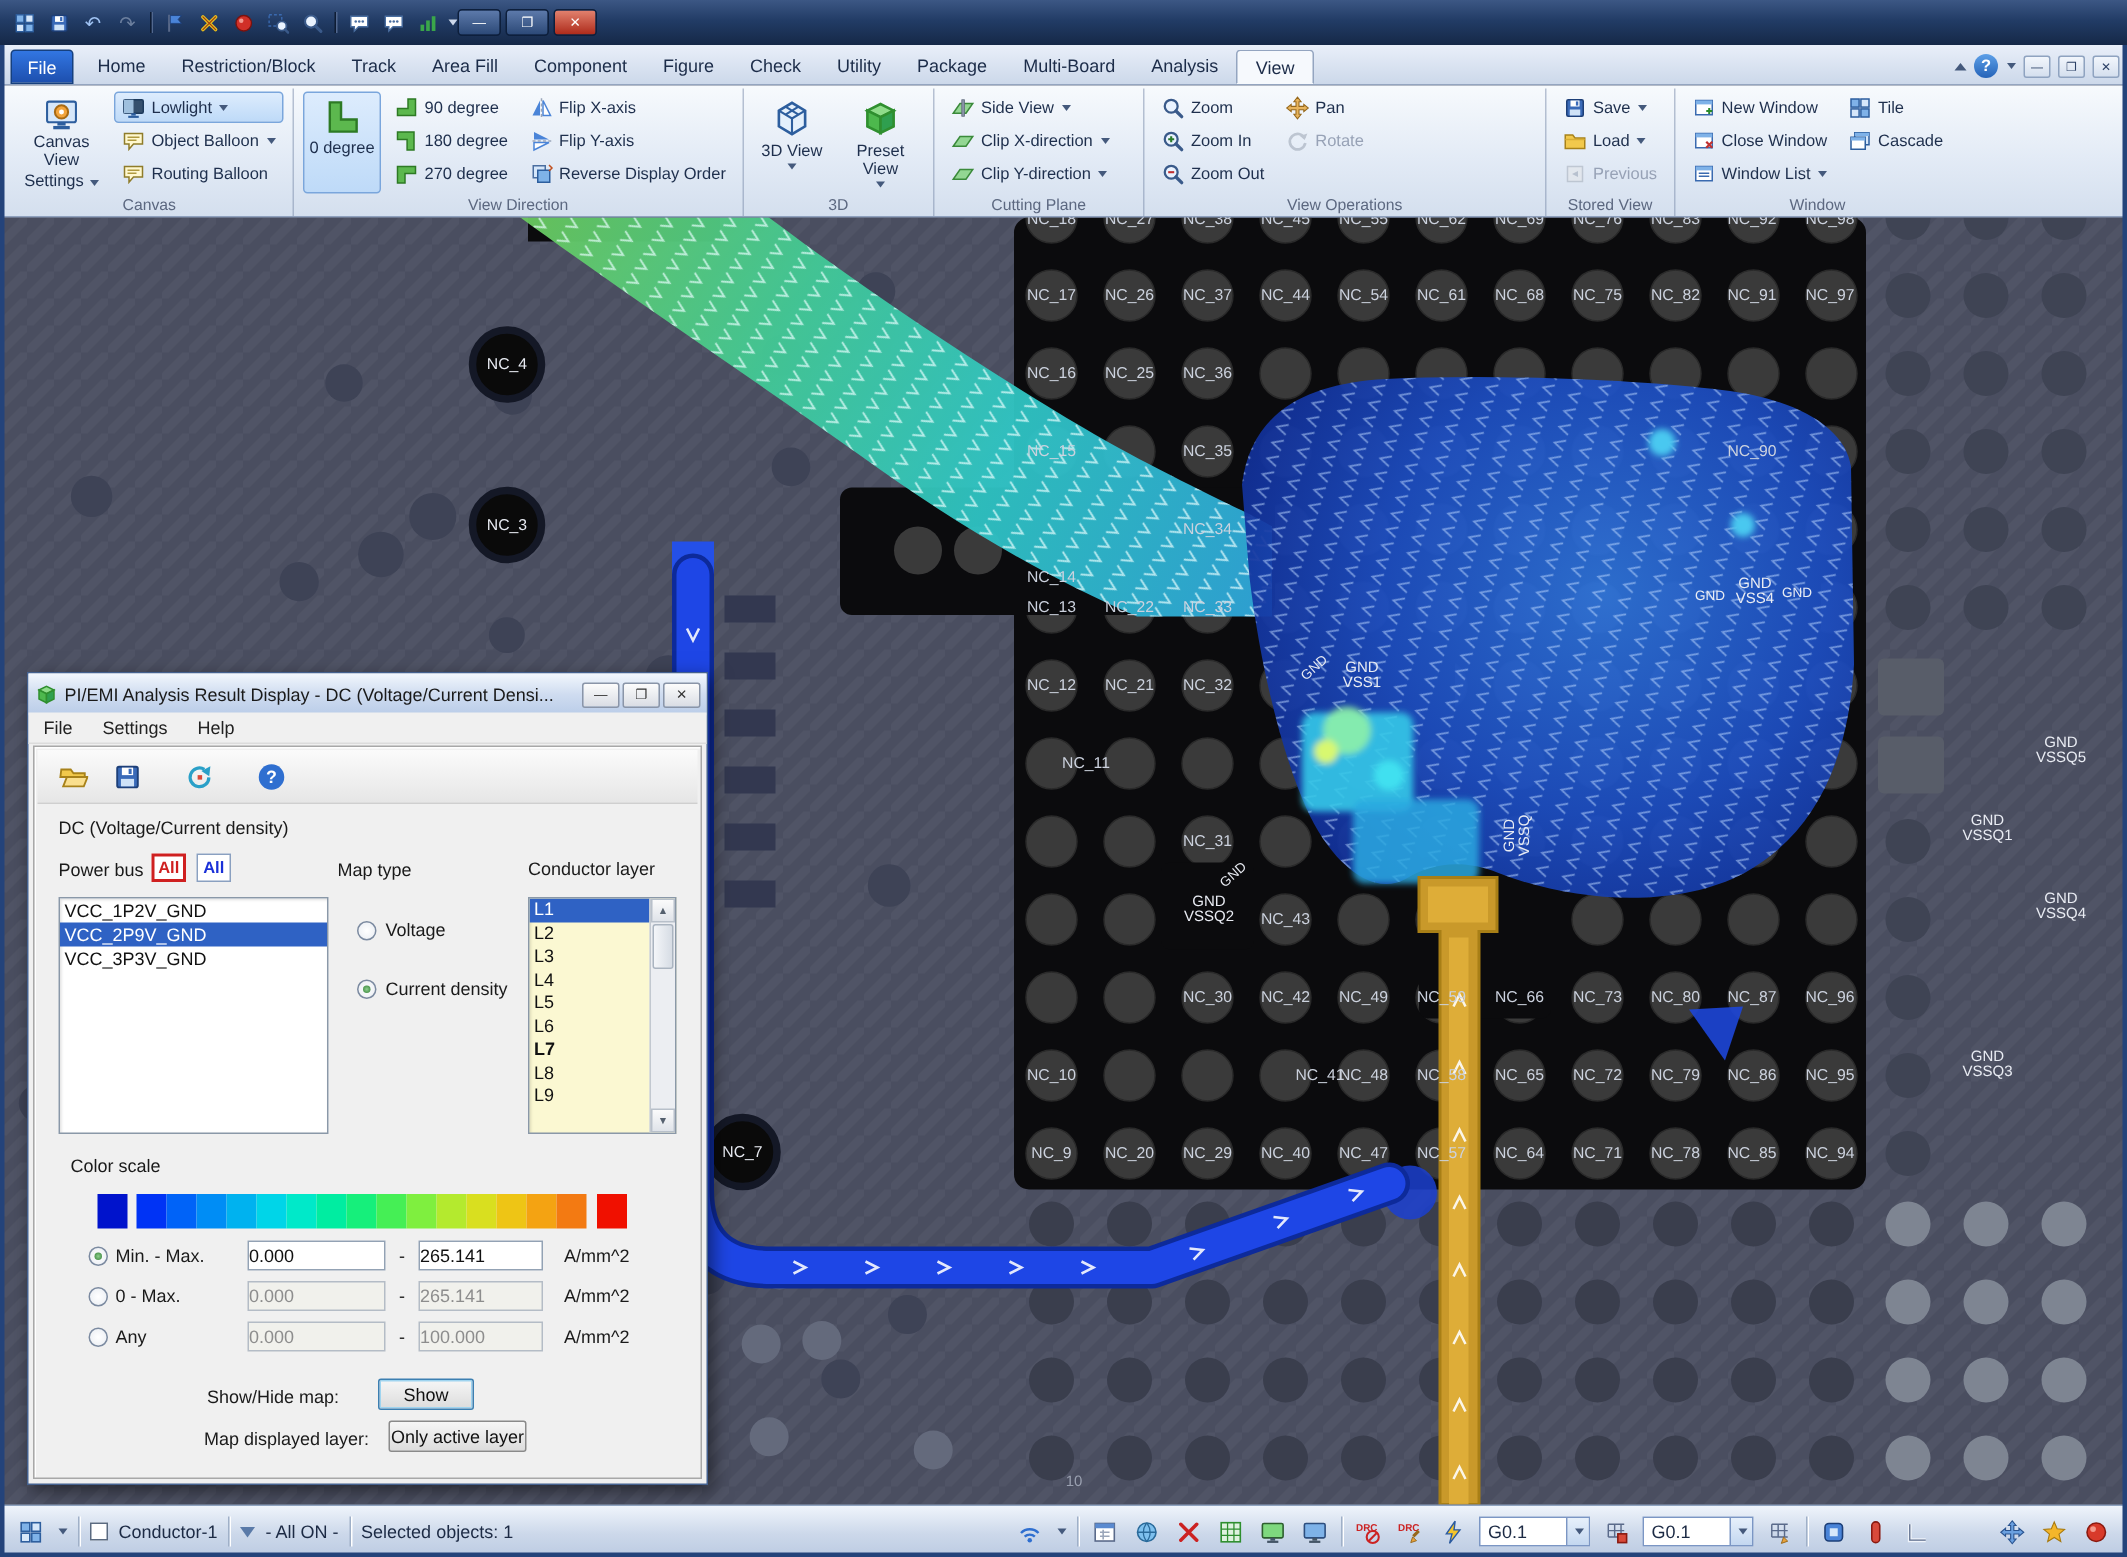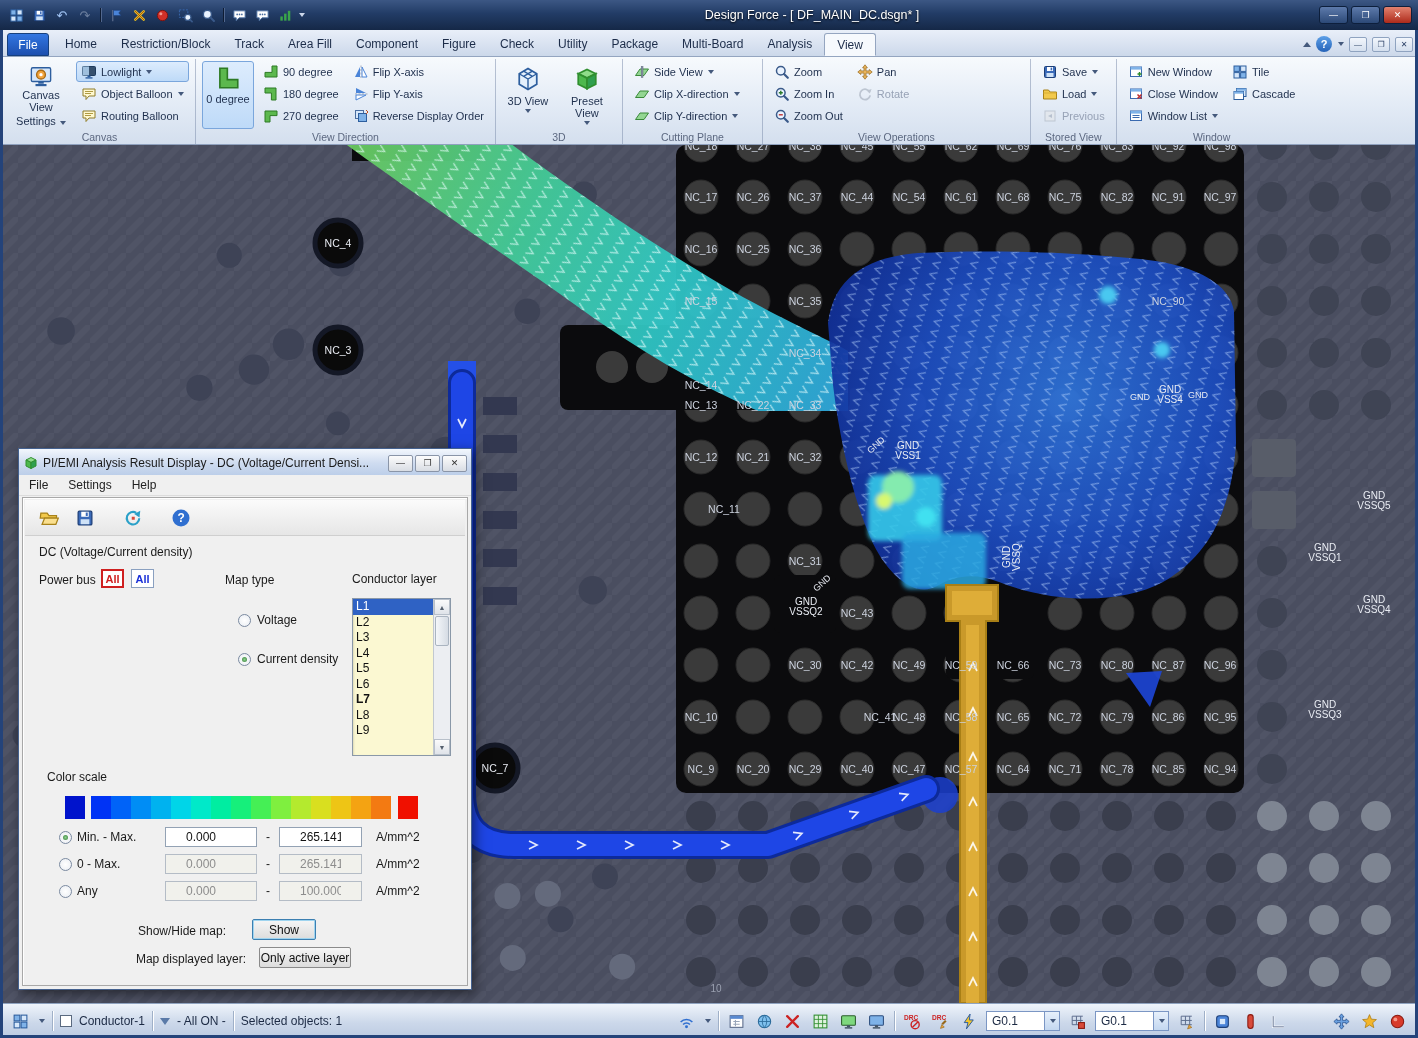--- a/index.html
+++ b/index.html
@@ -81,21 +81,21 @@
   .allblue{border:1px solid #8aa0c0;color:#1a30d8}
   .listbox{position:absolute;background:#fff;border:1px solid #8a98a8;box-shadow:inset 1px 1px 2px rgba(0,0,0,.12);overflow:hidden}
   .litem{height:16px;line-height:16px;font-size:12px;padding-left:3px;color:#111;white-space:nowrap}
   .litem.on{background:#2f62c4;color:#fff}
   .radio{width:13px;height:13px;border-radius:50%;border:1px solid #7b8aa0;background:radial-gradient(#fff,#e8ecf2);display:inline-block;position:relative}
   .radio.on::after{content:'';position:absolute;left:3px;top:3px;width:5px;height:5px;border-radius:50%;
     background:radial-gradient(#8fd08f,#2f7d32)}
   .mtrow{position:absolute;display:flex;align-items:center;gap:6px;font-size:12px;color:#1a1a1a}
   .swatch{width:20px;height:23px;display:inline-block}
   .rrow{position:absolute;display:flex;align-items:center;font-size:12px;color:#1a1a1a}
-  .rin{width:92px;height:20px;border:1px solid #93a2b4;background:#fff;font-size:12px;font-family:"Liberation Sans",sans-serif;padding:0 20px;color:#111}
+  .rin{width:92px;height:20px;border:1px solid #93a2b4;background:#fff;font-size:12px;font-family:"Liberation Sans",sans-serif;padding:0 0;color:#111}
   .rin.dis2{background:#f1f1ec;color:#8d8d8d;border-color:#b4bcc6}
   .dlg-btn{position:absolute;font-size:12px;color:#111;display:flex;align-items:center;justify-content:center;
     background:linear-gradient(#f6f6f6,#dcdcdc);border:1px solid #8a8a8a;border-radius:2px}
   .dlg-btn.def{border:1px solid #3c7fb1;box-shadow:0 0 0 1px #9fd4ef inset}
   .sbar{position:absolute;right:0;top:0;bottom:0;width:17px;background:#eceef2;border-left:1px solid #c2c8d0;display:flex;flex-direction:column}
   .sarr{height:16px;display:flex;align-items:center;justify-content:center;font-size:7px;color:#55606e;background:linear-gradient(#fbfbfb,#dfe3e9);border:1px solid #b8c0ca}
   .sthumb{height:30px;margin:1px;background:linear-gradient(90deg,#f4f6f9,#d6dce4);border:1px solid #aab4c0;border-radius:2px}
   .strack{flex:1}
 
   
@@ -414,21 +414,20 @@
             <use href="#s-chat"></use>
           </svg>
         </span>
       <span class="qicon">
           <svg>
             <use href="#s-meter"></use>
           </svg>
         </span>
       <span class="caret" style="border-top-color:#cdd8ea"></span>
     </div>
-    <div class="tb-title">Design Force - [ DF_MAIN_DC.dsgn* ]</div>
     <div class="winbtns">
       <span class="wbtn">—</span>
       <span class="wbtn">❐</span>
       <span class="wbtn close">✕</span>
     </div>
   </div>
 
   <div class="tabrow">
     <span id="tabs" style="display:flex;align-items:flex-end">
         <span class="rtab filetab">File</span>
@@ -1185,20 +1184,25 @@
     </div>
     <div class="dlg-body">
       <span class="dlabel" style="left:20px;top:96px">DC (Voltage/Current density)</span>
 
       <span class="dlabel" style="left:20px;top:124px">Power bus</span>
       <span class="allbtn allred" style="left:82px;top:120px">All</span>
       <span class="allbtn allblue" style="left:112px;top:120px">All</span>
       <span class="dlabel" style="left:206px;top:124px">Map type</span>
       <span class="dlabel" style="left:333px;top:123px">Conductor layer</span>
 
+      <div class="listbox" id="bus-list" style="left:20px;top:149px;width:180px;height:158px">
+          <div class="litem">VCC_1P2V_GND</div>
+          <div class="litem on">VCC_2P9V_GND</div>
+          <div class="litem">VCC_3P3V_GND</div>
+        </div>
 
       <div class="mtrow" style="left:219px;top:164px">
         <span class="radio"></span>
         <span>Voltage</span>
       </div>
       <div class="mtrow" style="left:219px;top:203px">
         <span class="radio on"></span>
         <span>Current density</span>
       </div>
 

